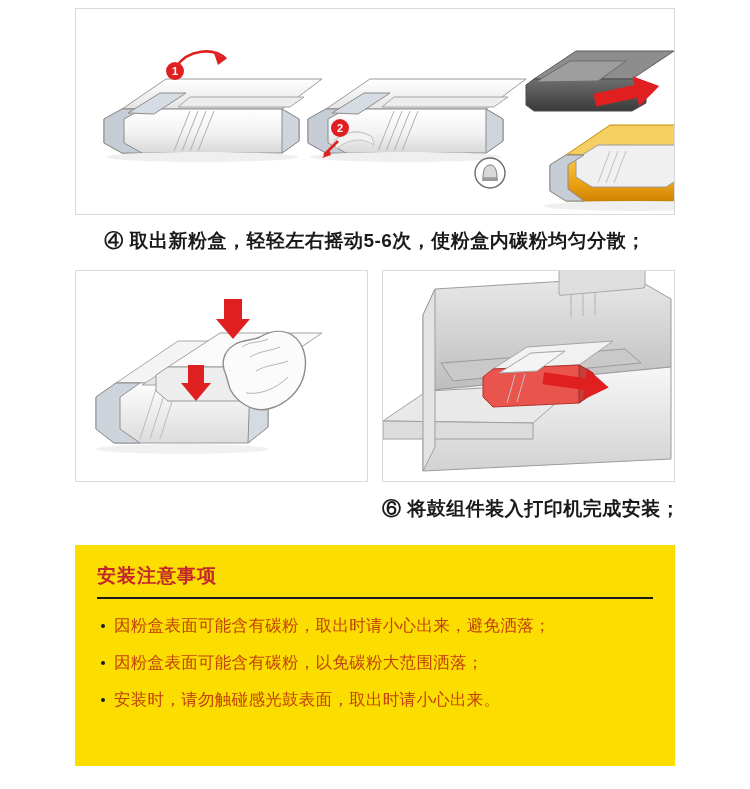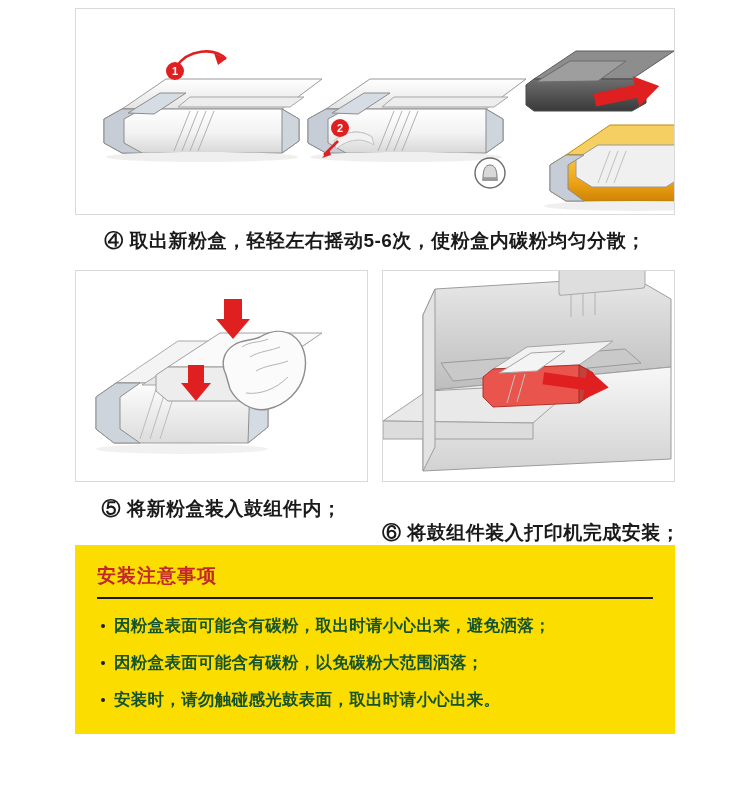--- a/index.html
+++ b/index.html
@@ -76,32 +76,32 @@
   .caption-mid-left {
     position: absolute;
     left: 75px;
     top: 496px;
     width: 293px;
     text-align: center;
   }
   .caption-mid-right {
     position: absolute;
     left: 382px;
-    top: 520px;
+    top: 496px;
     width: 293px;
     text-align: center;
   }
 
   
   .notice {
     position: absolute;
     left: 75px;
     top: 545px;
     width: 600px;
-    height: 189px;
+    height: 221px;
     background: #fbdd00;
     box-sizing: border-box;
     padding: 18px 0 0 0;
   }
   .notice-title {
     font-size: 19px;
     font-weight: bold;
     color: #c1272d;
     margin-left: 22px;
     margin-bottom: 6px;
@@ -113,26 +113,26 @@
     background: #1a1a1a;
     margin: 8px auto 0 auto;
   }
   .notice-list {
     margin: 16px 0 0 0;
     padding: 0;
     list-style: none;
   }
   .notice-list li {
     font-size: 16.5px;
-    color: #14532d;
+    color: #c2410c;
     margin: 0 0 15px 26px;
     letter-spacing: 0.3px;
     position: relative;
     padding-left: 13px;
-    font-weight: 700;
+    font-weight: 400;
   }
   .notice-list li:before {
     content: "";
     position: absolute;
     left: 0;
     top: 9px;
     width: 4px;
     height: 4px;
     background: #1a1a1a;
     border-radius: 50%;
@@ -354,21 +354,20 @@
           <line x1="46" y1="33" x2="38" y2="61"></line>
         </g>
       </g>
 
       <g transform="translate(150,104)">
         <polygon points="52,2 52,-8 76,8 52,24 52,14 10,14 10,2" fill="#e02020" transform="rotate(8 44 8)"></polygon>
       </g>
     </svg>
   </div>
 
-  <div class="caption caption-mid-left">⑤ 将新粉盒装入鼓组件内；</div>
   <div class="caption caption-mid-right">⑥ 将鼓组件装入打印机完成安装；</div>
 
   <div class="notice">
     <div class="notice-title">安装注意事项</div>
     <div class="notice-underline"></div>
     <ul class="notice-list">
       <li>因粉盒表面可能含有碳粉，取出时请小心出来，避免洒落；</li>
       <li>因粉盒表面可能含有碳粉，以免碳粉大范围洒落；</li>
       <li>安装时，请勿触碰感光鼓表面，取出时请小心出来。</li>
     </ul>

